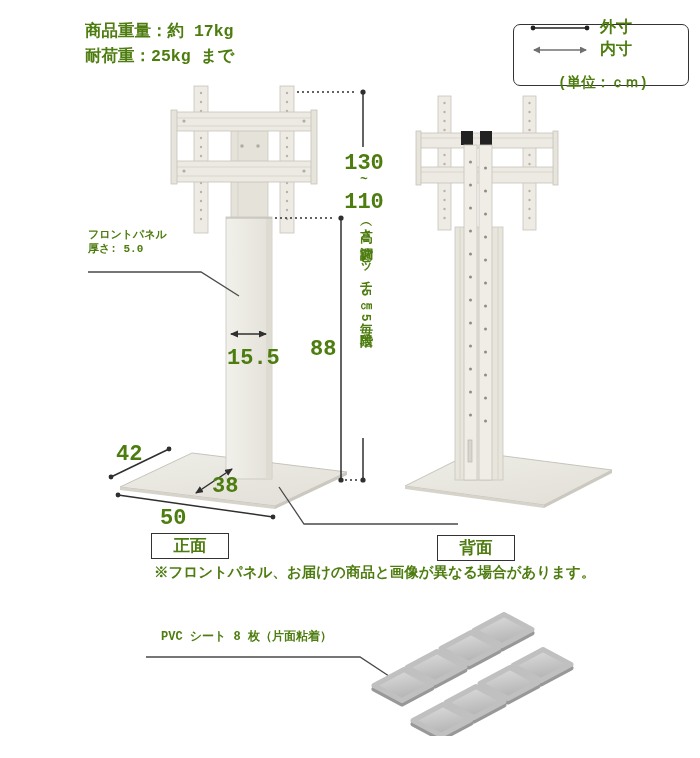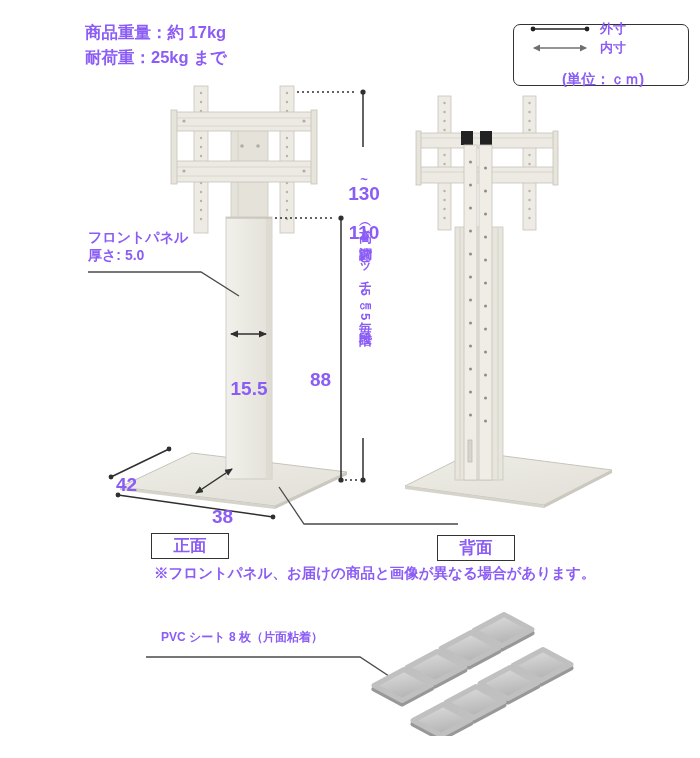--- a/index.html
+++ b/index.html
@@ -1,33 +1,33 @@
 <!DOCTYPE html>
 <html><head>
 <meta charset="utf-8">
 <style>
   html,body{margin:0;padding:0;background:#fff;}
   .canvas{
     position:relative;width:700px;height:736px;background:#fff;overflow:hidden;
-    font-family:Liberation Sans, sans-serif;color:#8b5cf6;
+    font-family:Liberation Mono, monospace;color:#4d7c0f;
   }
   .art{position:absolute;left:0;top:0;}
   .txt{position:absolute;font-weight:700;white-space:nowrap;line-height:1.25;}
   .t-header{font-size:16.5px;}
-  .t-note{font-size:14px;}
-  .t-dim{font-size:19px;margin-top:32px;}
+  .t-note{font-size:11px;}
+  .t-dim{font-size:22px;}
   .t-small{font-size:13px;}
   .center{text-align:center;}
   .legend-box{
     position:absolute;left:513px;top:24px;width:176px;height:62px;
     border:1.5px solid #333;border-radius:7px;box-sizing:border-box;
     display:flex;flex-direction:column;justify-content:center;
     padding:4px 10px 5px 14px;gap:1px;background:#fff;
   }
-  .legend-row{display:flex;align-items:center;gap:8px;font-size:13px;font-weight:700;}
+  .legend-row{display:flex;align-items:center;gap:8px;font-size:16px;font-weight:700;}
   .legend-unit{font-size:14.5px;font-weight:700;text-align:center;margin-top:12px;}
   .caption-box{
     position:absolute;width:78px;height:26px;border:1.5px solid #333;box-sizing:border-box;
     display:flex;align-items:center;justify-content:center;
     font-size:16.5px;font-weight:700;background:#fff;
   }
   .v-note{
     position:absolute;writing-mode:vertical-rl;text-orientation:mixed;
     font-size:13px;font-weight:700;letter-spacing:1.5px;white-space:nowrap;
   }

